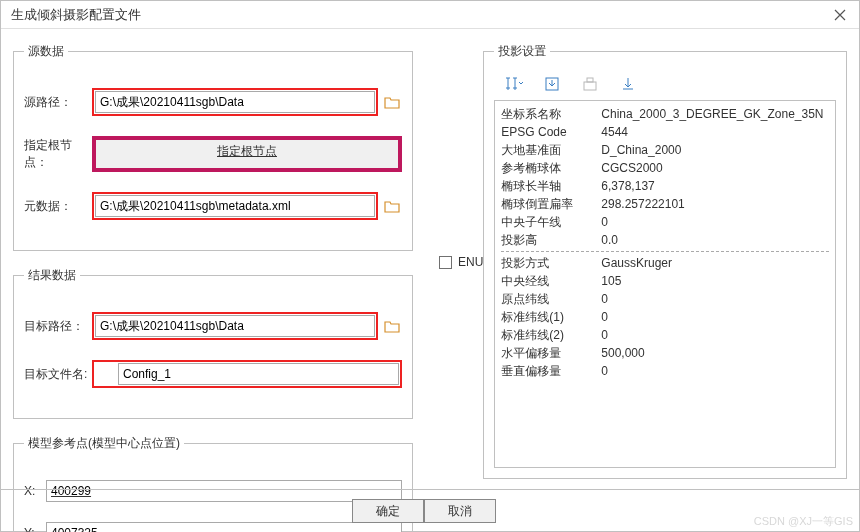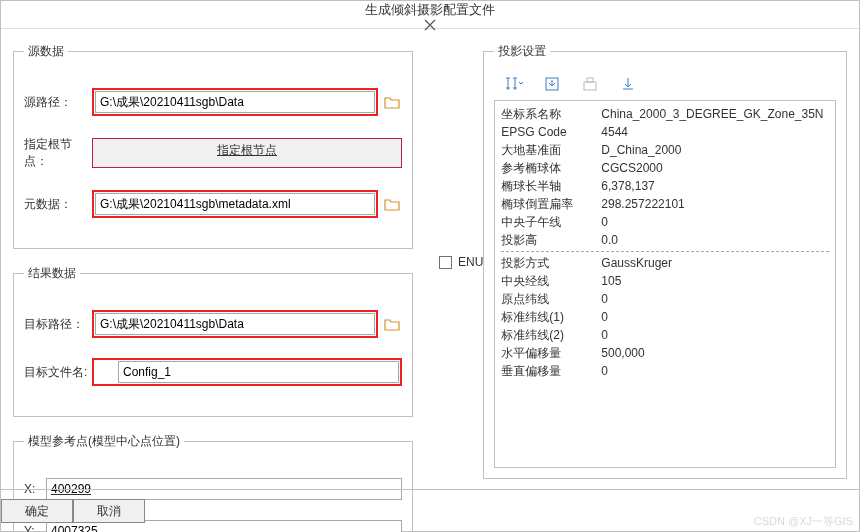--- a/index.html
+++ b/index.html
@@ -17,21 +17,20 @@
     position: relative;
     background: #fff;
   }
   .titlebar {
     height: 28px;
     display: flex;
     align-items: center;
     padding: 0 10px;
     border-bottom: 1px solid #e0e0e0;
     justify-content: space-between;
-    flex-direction: column;
   }
   .title { font-size: 13px; }
   .close-btn {
     width: 18px; height: 18px;
     display: flex; align-items: center; justify-content: center;
     cursor: pointer;
     font-size: 14px;
   }
   .content {
     display: flex;
@@ -76,22 +75,22 @@
     padding: 1px;
   }
   .browse-btn {
     width: 20px; height: 20px;
     display: flex; align-items: center; justify-content: center;
     cursor: pointer;
     color: #d6902d;
   }
   .root-btn {
     flex: 1;
-    height: 30px;
-    border: 1px solid #be185d;
+    height: 36px;
+    border: 4px solid #be185d;
     background: #f0f0f0;
     text-align: center;
     line-height: 22px;
     cursor: pointer;
   }
   .enu-row {
     display: flex;
     align-items: center;
     gap: 6px;
     padding: 4px 0 6px 6px;
@@ -127,21 +126,21 @@
   .dashed-sep {
     border-top: 1px dashed #aaa;
     margin: 2px 0;
   }
   .footer {
     position: absolute;
     bottom: 0; left: 0; right: 0;
     height: 42px;
     border-top: 1px solid #c0c0c0;
     display: flex;
-    justify-content: flex-start;
+    justify-content: center;
     align-items: center;
     padding-right: 12px;
   }
   .dlg-btn {
     width: 72px; height: 24px;
     border: 1px solid #888;
     background: #f0f0f0;
     text-align: center;
     line-height: 22px;
     cursor: pointer;

